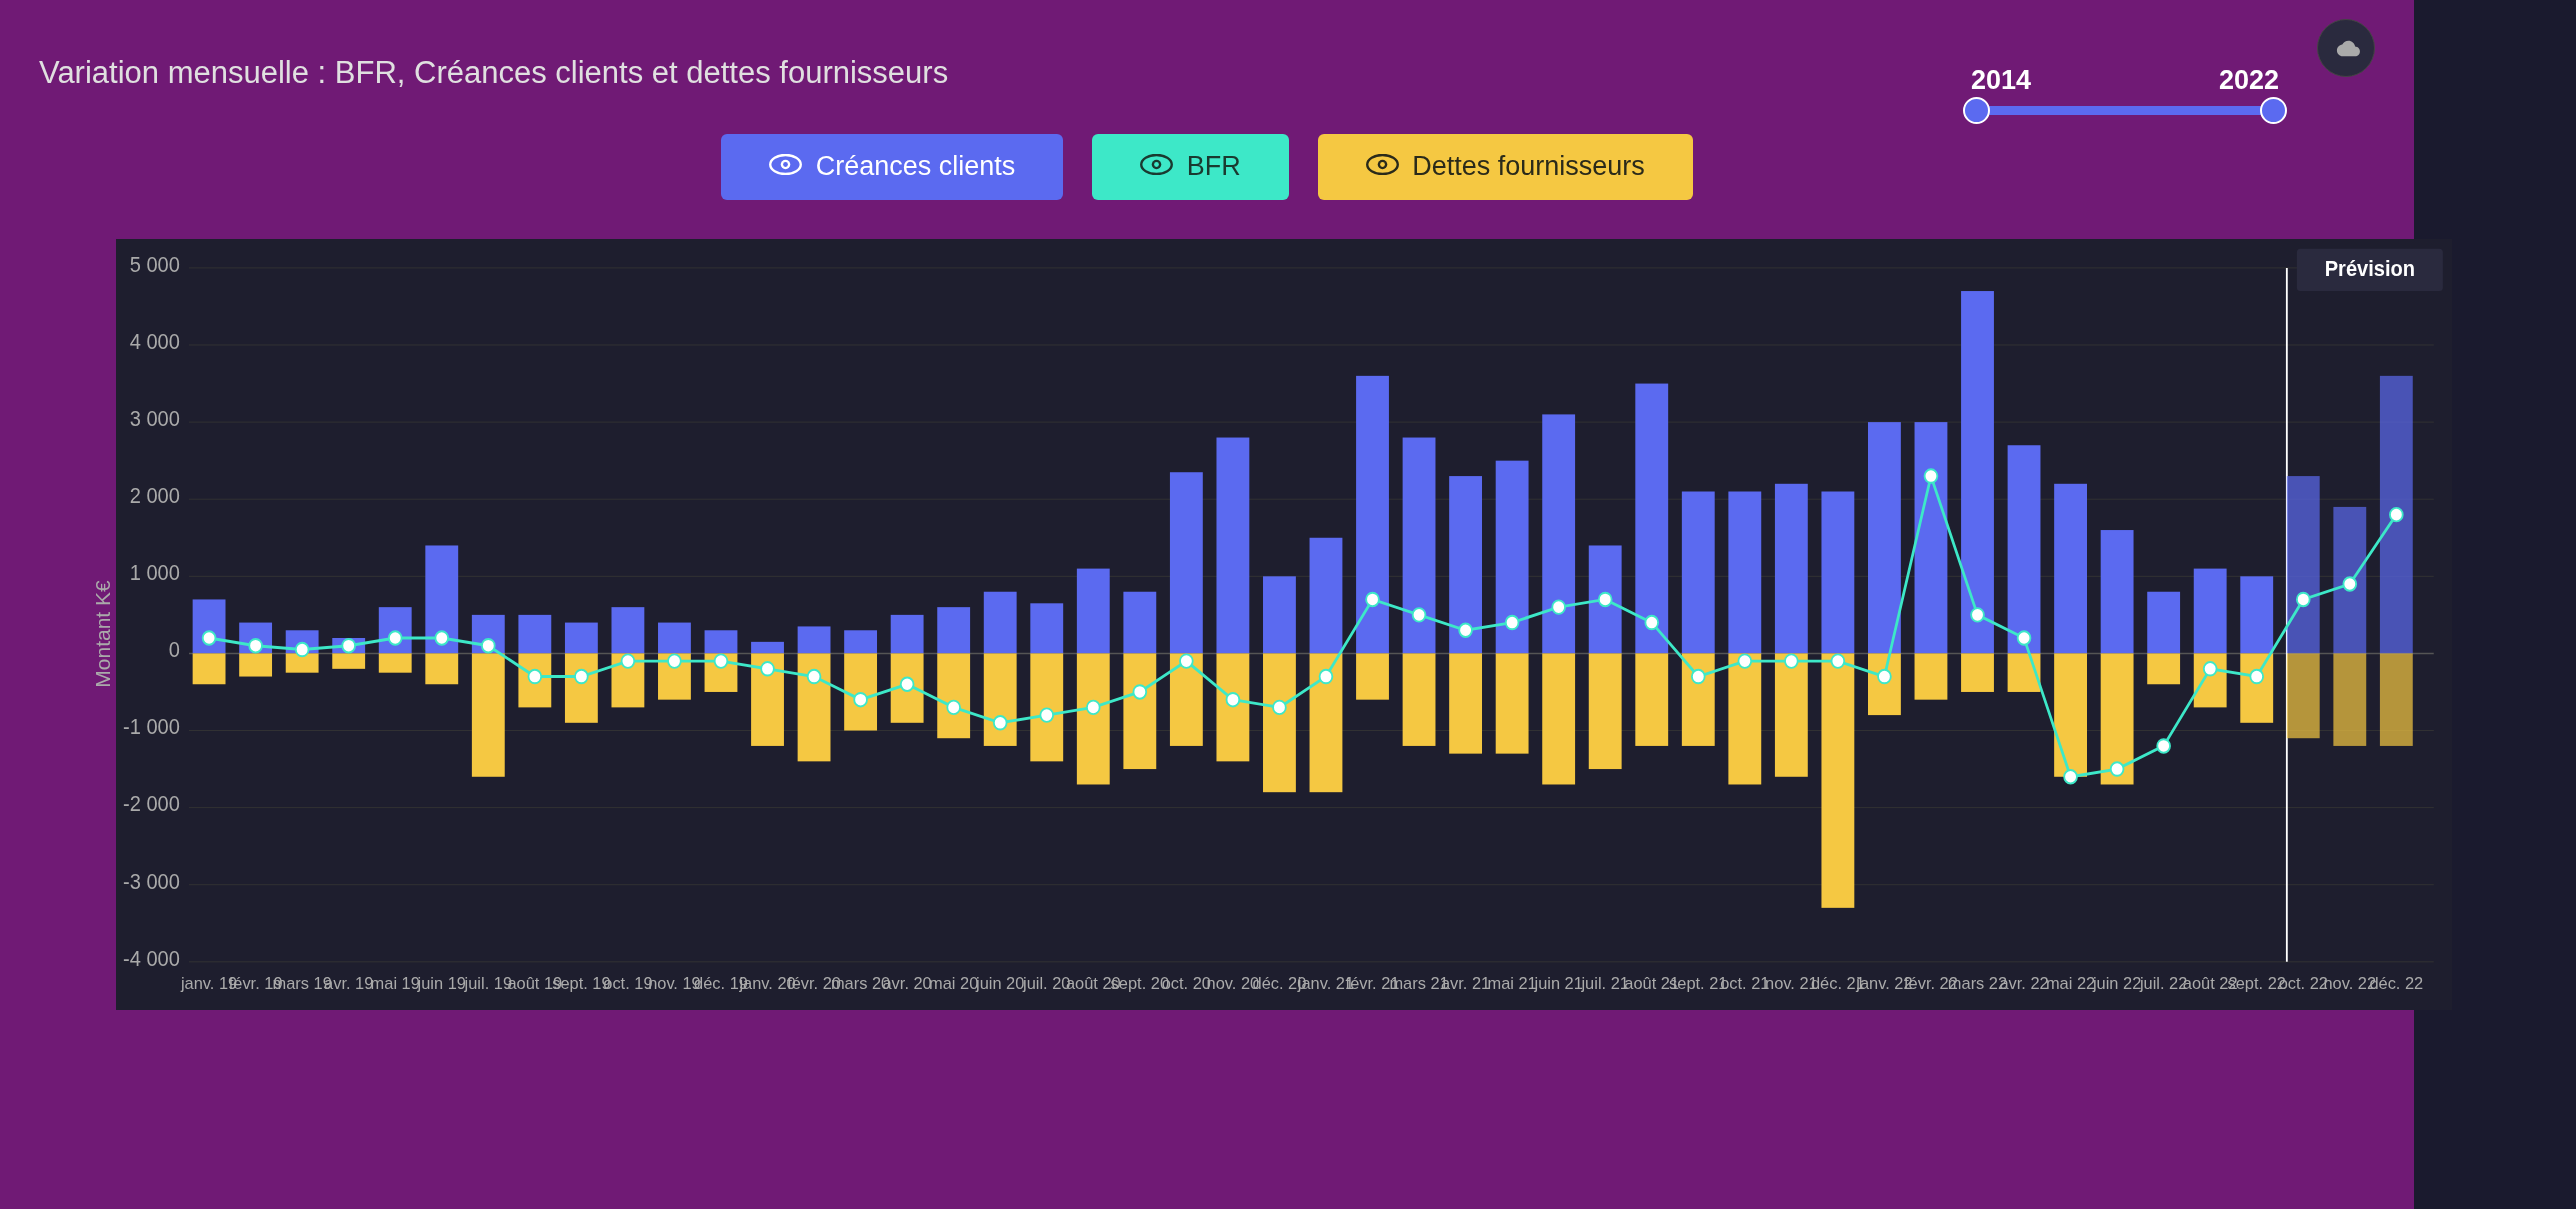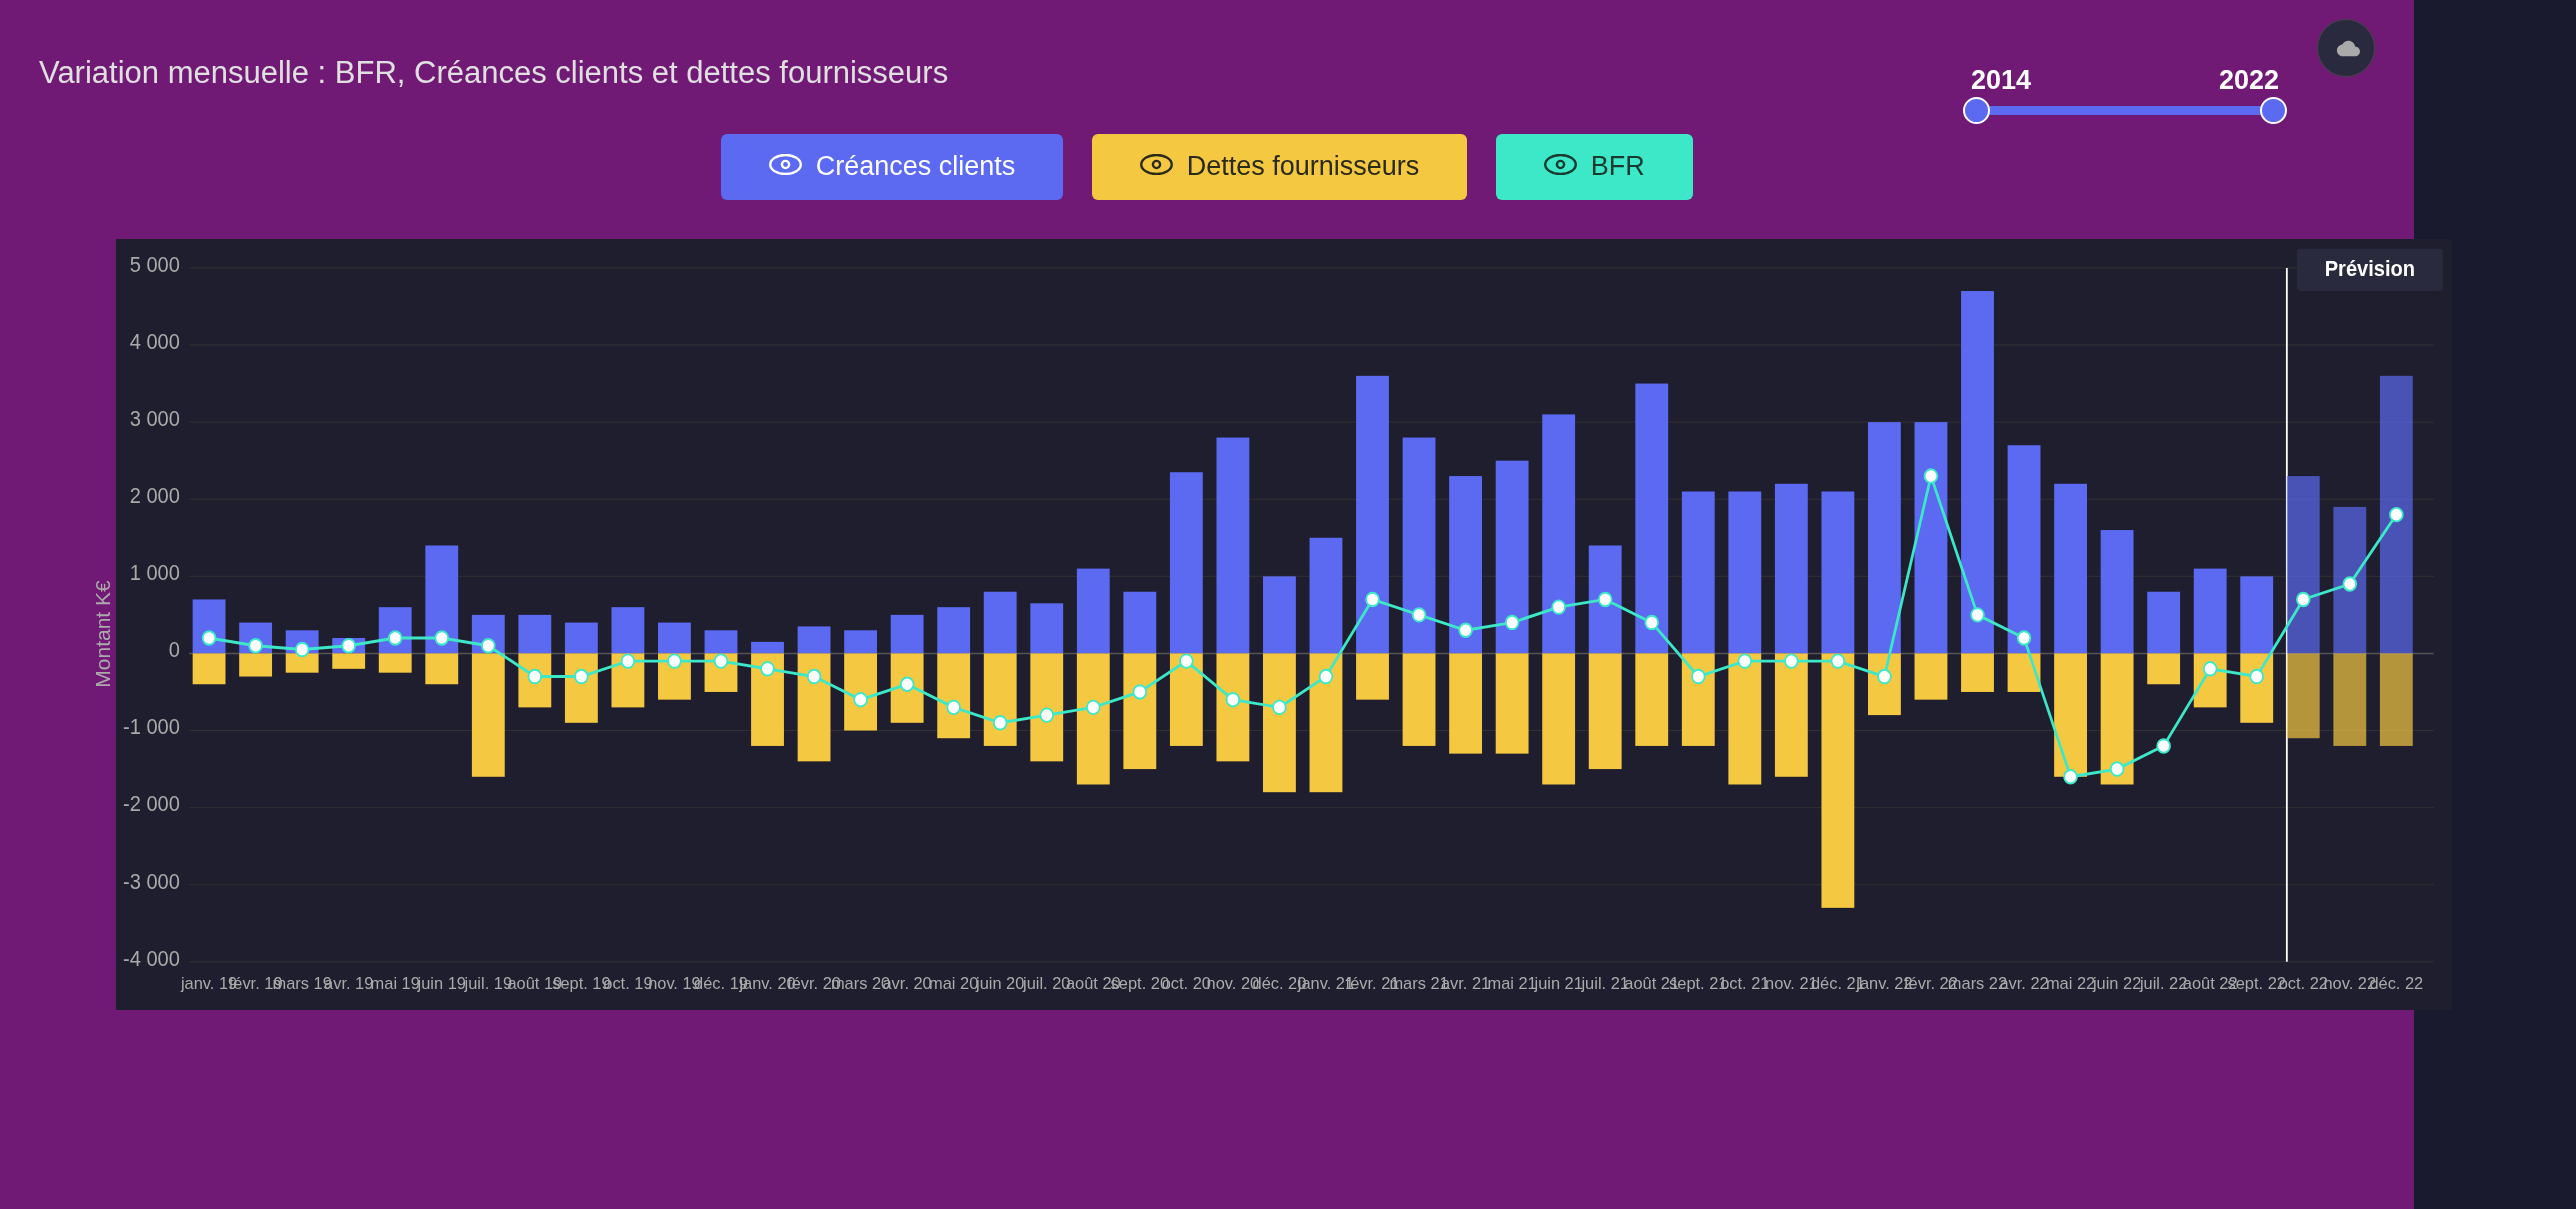--- a/index.html
+++ b/index.html
@@ -150,39 +150,39 @@
     <button class="legend-btn blue">
       <span>
         <svg width="33" height="21" viewBox="0 0 34 22" fill="none">
           <ellipse cx="17" cy="11" rx="16" ry="10" stroke="white" stroke-width="2.5" fill="none"></ellipse>
           <circle cx="17" cy="11" r="5" fill="white"></circle>
           <circle cx="17" cy="11" r="2.5" fill="#5b6af0"></circle>
         </svg>
       </span>
       <span>Créances clients</span>
     </button>
+    <button class="legend-btn teal">
+      <span>
+        <svg width="33" height="21" viewBox="0 0 34 22" fill="none">
+          <ellipse cx="17" cy="11" rx="16" ry="10" stroke="#1a3a30" stroke-width="2.5" fill="none"></ellipse>
+          <circle cx="17" cy="11" r="5" fill="#1a3a30"></circle>
+          <circle cx="17" cy="11" r="2.5" fill="#3de8c8"></circle>
+        </svg>
+      </span>
+      <span>BFR</span>
+    </button>
     <button class="legend-btn yellow">
       <span>
         <svg width="33" height="21" viewBox="0 0 34 22" fill="none">
           <ellipse cx="17" cy="11" rx="16" ry="10" stroke="#2a2a1a" stroke-width="2.5" fill="none"></ellipse>
           <circle cx="17" cy="11" r="5" fill="#2a2a1a"></circle>
           <circle cx="17" cy="11" r="2.5" fill="#f5c842"></circle>
         </svg>
       </span>
       <span>Dettes fournisseurs</span>
-    </button>
-    <button class="legend-btn teal">
-      <span>
-        <svg width="33" height="21" viewBox="0 0 34 22" fill="none">
-          <ellipse cx="17" cy="11" rx="16" ry="10" stroke="#1a3a30" stroke-width="2.5" fill="none"></ellipse>
-          <circle cx="17" cy="11" r="5" fill="#1a3a30"></circle>
-          <circle cx="17" cy="11" r="2.5" fill="#3de8c8"></circle>
-        </svg>
-      </span>
-      <span>BFR</span>
     </button>
   </div>
 
   <div class="chart-area">
     <span class="y-axis-label">Montant K€</span>
     
     <svg class="chart-svg" viewBox="0 0 2560 800" preserveAspectRatio="none">
 
       <rect width="2560" height="800" fill="#1e1e2e"></rect>
 

